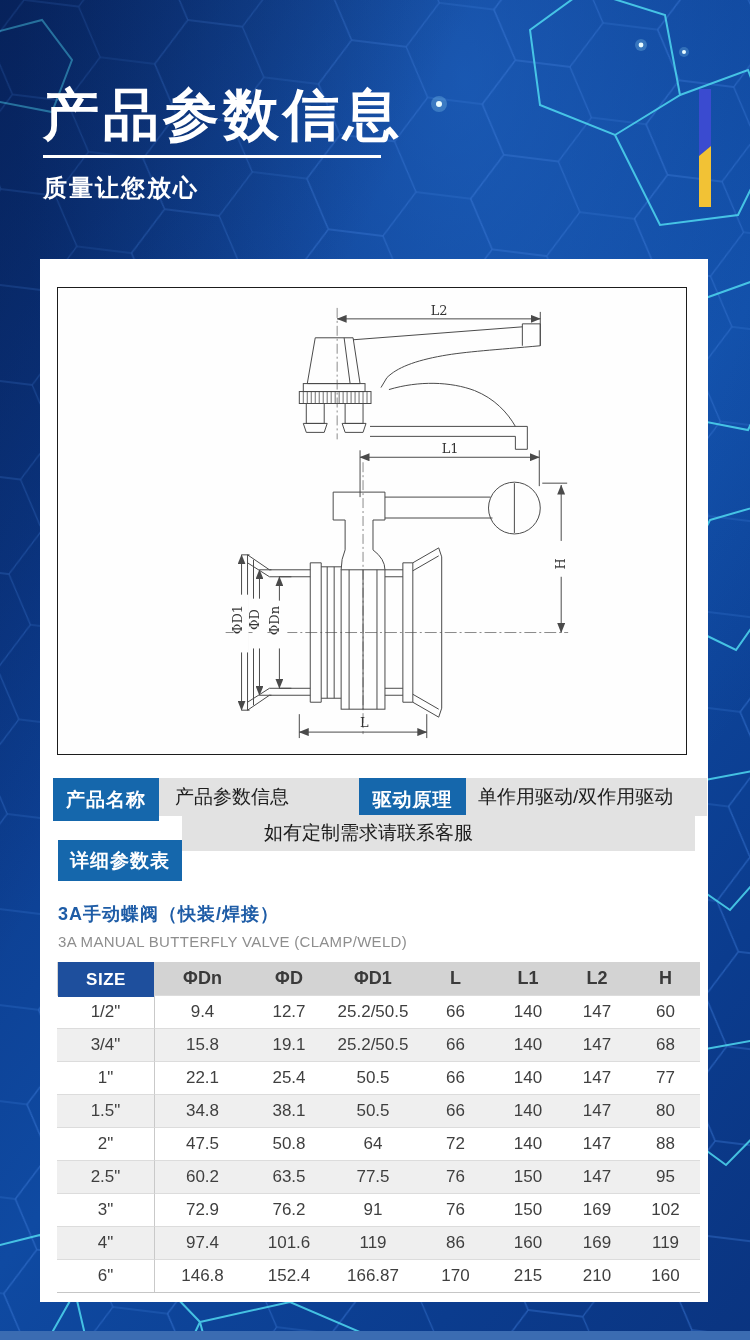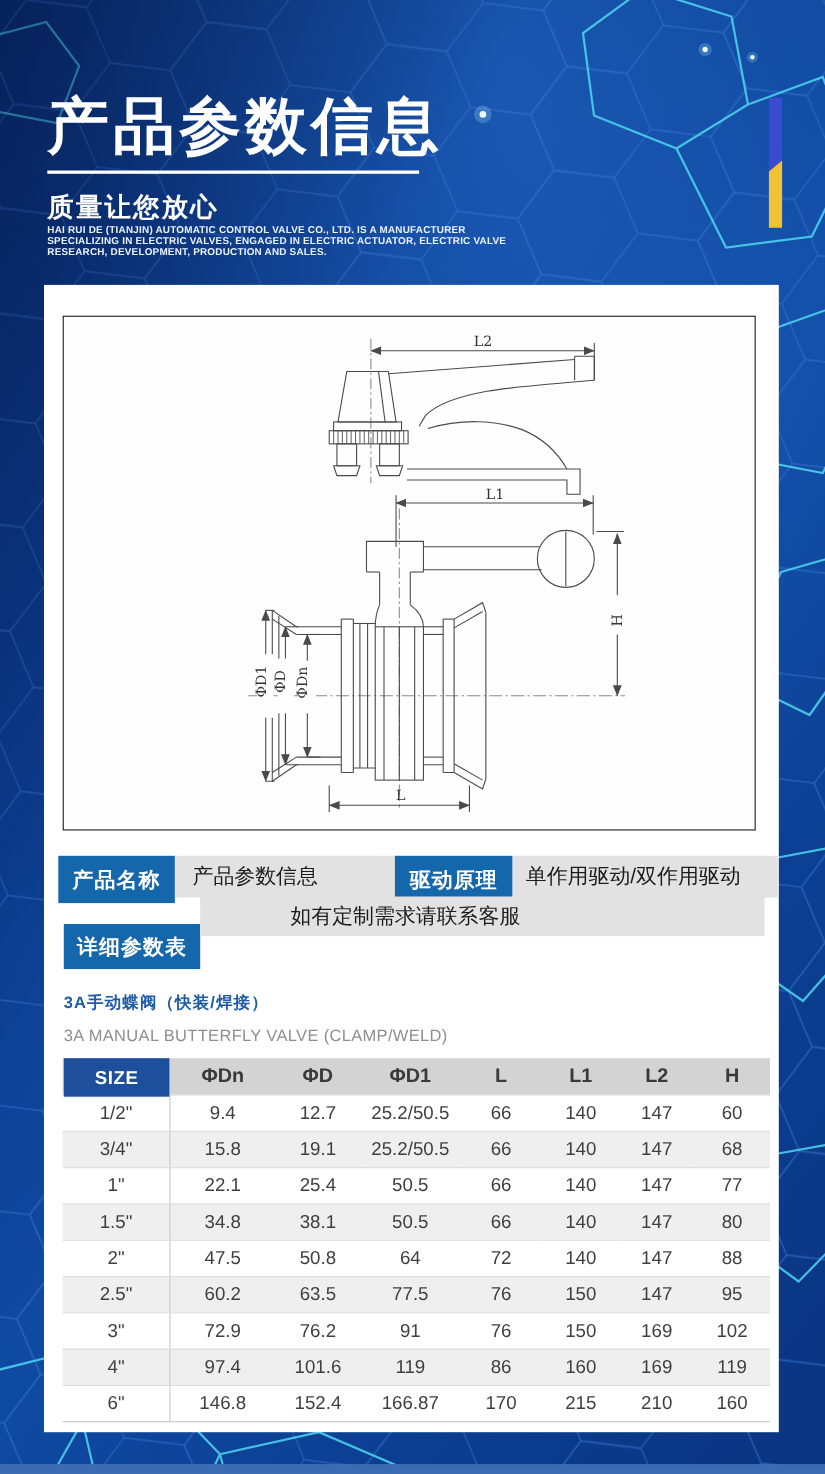--- a/index.html
+++ b/index.html
@@ -18,21 +18,21 @@
   .draw-box{position:absolute;left:17px;top:28px;width:628px;height:466px;border:1px solid #1c1c1c;background:#fefefe;}
   
   .blue-lbl{position:absolute;background:#1567ac;color:#fff;font-weight:bold;font-size:19px;display:flex;align-items:center;justify-content:center;letter-spacing:1px;}
   .gray-val{position:absolute;background:#e2e2e2;color:#1c1c1c;font-size:19px;display:flex;align-items:center;}
   .lbl1{left:13px;top:519px;width:106px;height:43px;}
   .val1{left:119px;top:519px;width:190px;height:38px;padding-left:16px;}
   .lbl2{left:319px;top:519px;width:107px;height:43px;}
   .val2{left:426px;top:519px;width:229px;height:38px;padding-left:12px;}
   .lbl3{left:18px;top:581px;width:124px;height:41px;font-family:Liberation Mono, monospace;}
   .val3{left:142px;top:556px;width:513px;height:36px;justify-content:center;padding-right:140px;box-sizing:border-box;}
-  .sec-title{position:absolute;left:18px;top:643px;font-size:15px;font-weight:bold;color:#1e5ca6;letter-spacing:1px;}
+  .sec-title{position:absolute;left:18px;top:643px;font-size:18px;font-weight:bold;color:#1e5ca6;letter-spacing:1px;}
   .sec-sub{position:absolute;left:18px;top:674px;font-size:15px;color:#8e8e8e;letter-spacing:.3px;}
   
   .spec-table{position:absolute;left:17px;top:703px;width:643px;}
   .thead{position:relative;display:grid;grid-template-columns:98px 95px 78px 90px 75px 70px 68px 69px;height:33px;background:#d3d3d3;}
   .thead .hcell{display:flex;align-items:center;justify-content:center;font-size:18px;font-weight:bold;color:#3a3a3a;}
   .thead .hsize{position:absolute;left:1px;top:0;width:96px;height:35px;background:#1e4f9d;color:#ffffff;font-size:17px;display:flex;align-items:center;justify-content:center;z-index:1;letter-spacing:.5px;}
   .tbody .trow{display:grid;grid-template-columns:98px 95px 78px 90px 75px 70px 68px 69px;height:33px;}
   .tbody .trow:nth-child(even){background:#efefef;}
   .tbody .trow:nth-child(odd){background:#ffffff;}
   .tbody .trow:last-child{border-bottom:1px solid #c6c6c6;}
@@ -92,25 +92,20 @@
 
     <g>
       <polygon points="699,89 711,89 711,146 699,156" fill="#3a4bd0"></polygon>
       <polygon points="699,156 711,146 711,207 699,207" fill="#f2c235"></polygon>
     </g>
   </svg>
 
   <div class="hdr-title">产品参数信息</div>
   <div class="hdr-line"></div>
   <div class="hdr-tag">质量让您放心</div>
-  <div class="hdr-desc">
-    <div>HAI RUI DE (TIANJIN) AUTOMATIC CONTROL VALVE CO., LTD. IS A MANUFACTURER</div>
-    <div>SPECIALIZING IN ELECTRIC VALVES, ENGAGED IN ELECTRIC ACTUATOR, ELECTRIC VALVE</div>
-    <div>RESEARCH, DEVELOPMENT, PRODUCTION AND SALES.</div>
-  </div>
 
   <div class="panel">
 
     <div class="draw-box">
       <svg width="628" height="466" viewBox="0 0 630 468">
         <defs>
           <marker id="arw" markerWidth="10" markerHeight="8" refX="9.5" refY="4" orient="auto-start-reverse" markerUnits="userSpaceOnUse">
             <path d="M0,0 L10,4 L0,8 Z" fill="#4a4a4a"></path>
           </marker>
         </defs>

